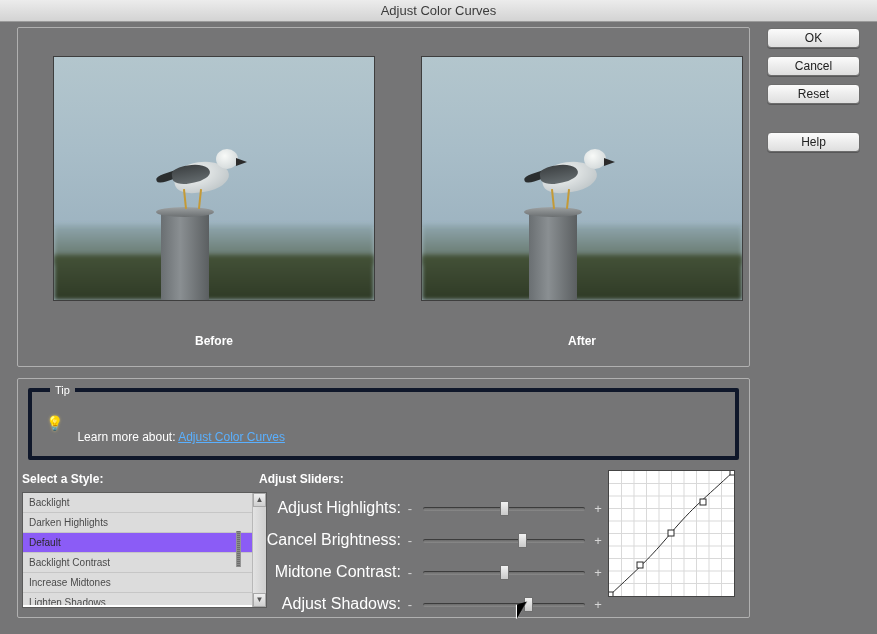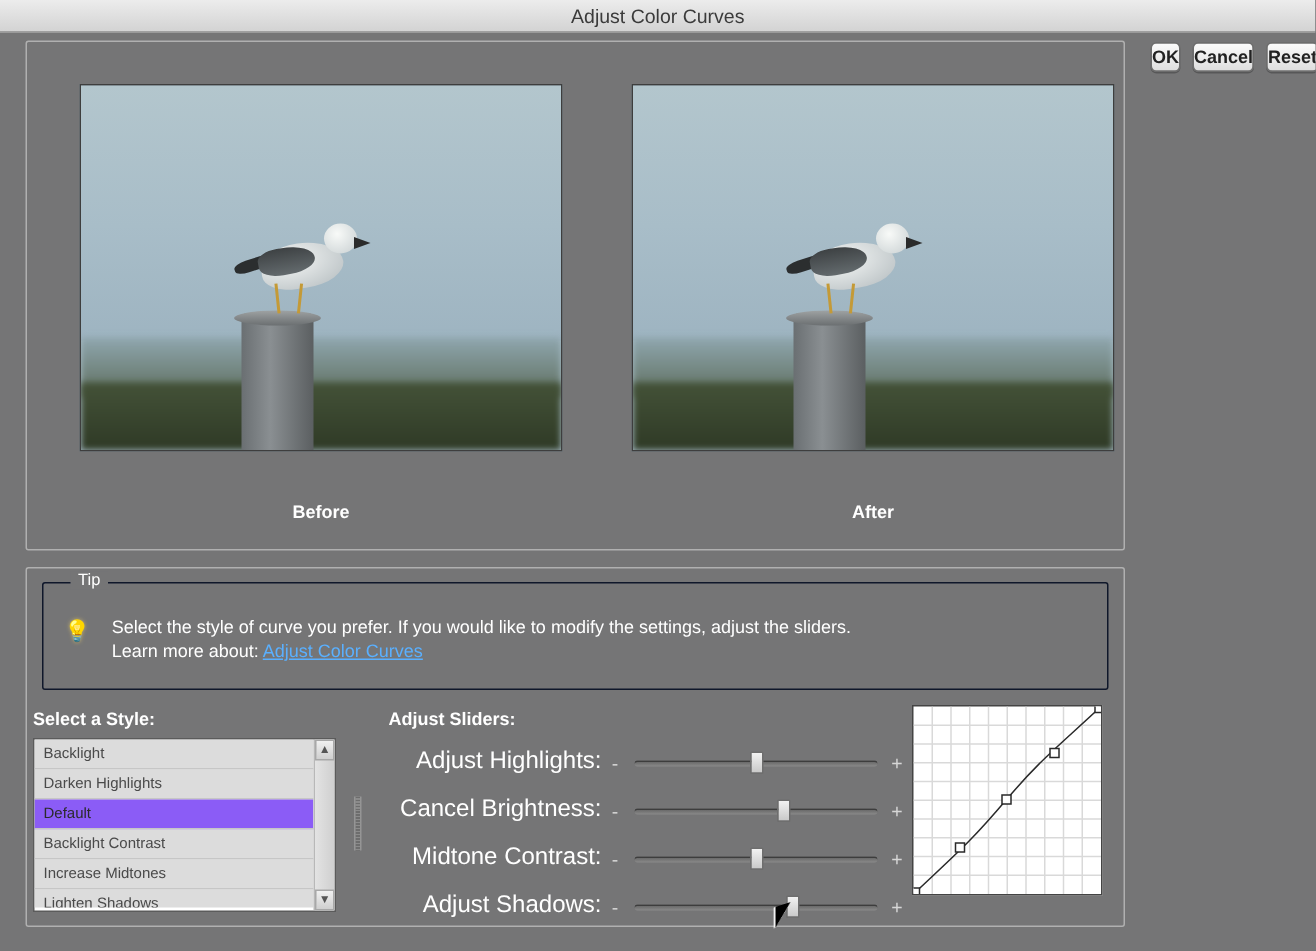--- a/index.html
+++ b/index.html
@@ -27,23 +27,22 @@
     font-size: 13px;
     color: #3b3b3b;
     line-height: 21px;
   }
   .right-buttons {
     position: absolute;
     top: 28px;
     right: 17px;
     width: 93px;
     display: flex;
-    flex-direction: row;
+    flex-direction: column;
     gap: 8px;
-    font-weight: bold;
   }
   .right-buttons .gap {
     height: 12px;
   }
   .std-button {
     width: 93px;
     height: 20px;
     background: linear-gradient(#fbfbfb, #dedede);
     border: 1px solid #6d6d6d;
     border-radius: 4px;
@@ -108,21 +107,21 @@
   .controls-panel {
     margin-top: 11px;
     height: 240px;
   }
   .tip-frame {
     position: absolute;
     top: 9px;
     left: 10px;
     right: 10px;
     height: 72px;
-    border: 1px solid #0f172a;
+    border: 4px solid #0f172a;
     border-radius: 2px;
   }
   .tip-legend {
     position: absolute;
     top: -8px;
     left: 18px;
     padding: 0 5px;
     background: #757576;
     font-size: 11px;
     color: #fff;
@@ -158,21 +157,21 @@
     top: 93px;
     left: 241px;
     font-weight: bold;
     font-size: 12px;
   }
 
   .style-listbox {
     position: absolute;
     top: 113px;
     left: 4px;
-    width: 202px;
+    width: 245px;
     height: 116px;
     display: flex;
     border: 1px solid #5b5b5b;
     background: #ffffff;
     overflow: hidden;
   }
   .style-items {
     flex: 1;
     overflow: hidden;
   }
@@ -361,21 +360,21 @@
     </div>
   </div>
 
   <div class="panel controls-panel">
 
     <div class="tip-frame">
       <div class="tip-legend">Tip</div>
       <div class="tip-body">
         <div class="tip-icon">💡</div>
         <div>
-          <span>Select the style of curve you prefer. If you would like to modify the settings, adjust the sliders.</span><br>
+          <br>
           <span>Learn more about: </span><span class="tip-link">Adjust Color Curves</span>
         </div>
       </div>
     </div>
 
     <div class="select-style-label">Select a Style:</div>
     <div class="adjust-sliders-label">Adjust Sliders:</div>
 
     <div class="style-listbox">
       <div class="style-items" id="style-items">

